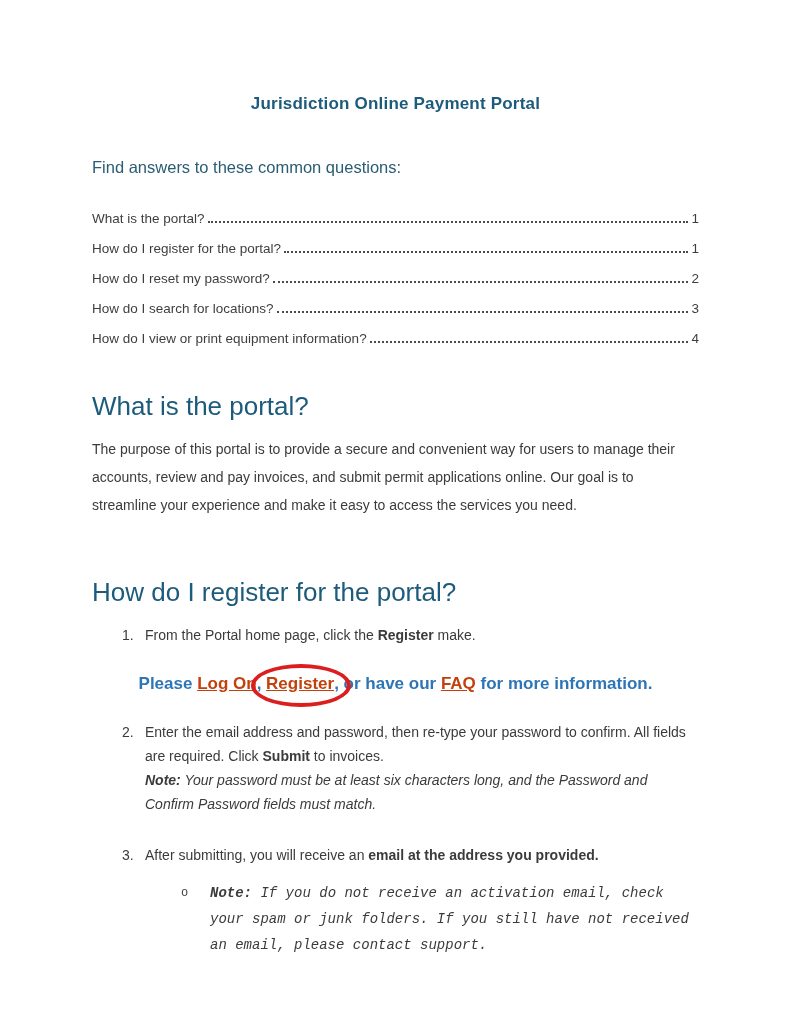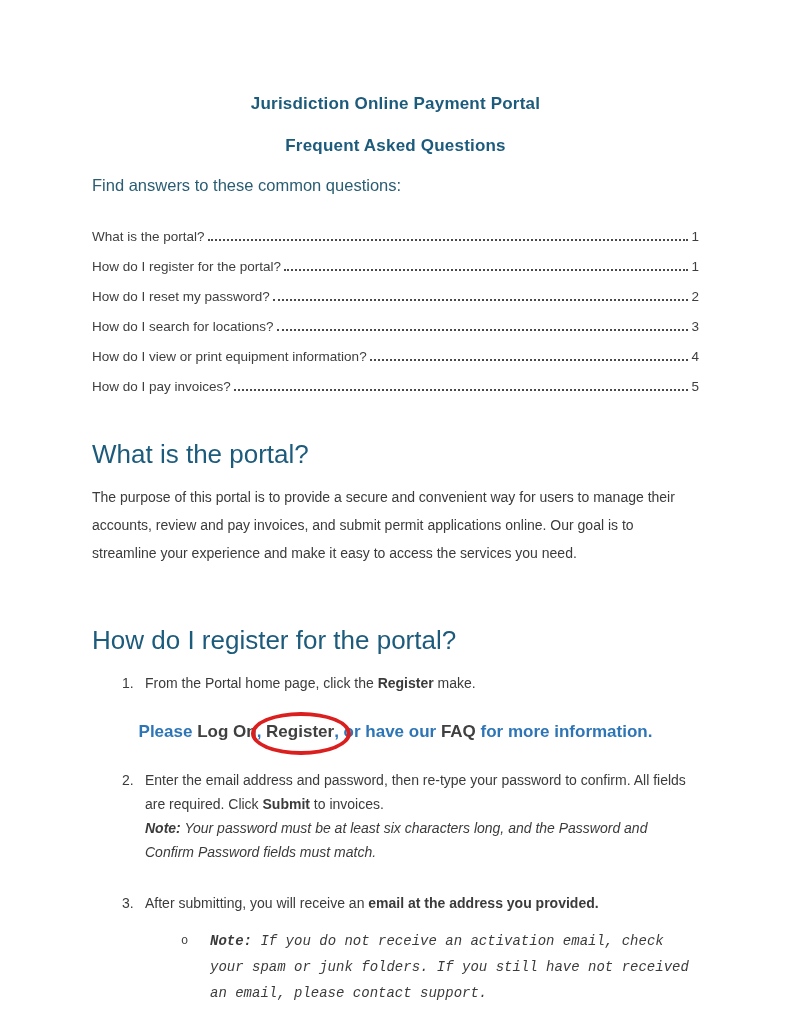--- a/index.html
+++ b/index.html
@@ -17,21 +17,21 @@
   }
   .doc-title, .doc-subtitle {
     text-align: center;
     font-size: 17px;
     font-weight: 700;
     color: #1d5b7c;
     letter-spacing: 0.2px;
   }
   .doc-subtitle { margin-top: 22px; }
   .intro {
-    margin-top: 20px;
+    margin-top: 44px;
     font-size: 16.5px;
     color: #2a5d73;
   }
   .toc { margin-top: 34px; }
   .toc-row {
     display: flex;
     align-items: flex-end;
     font-size: 13.5px;
     color: #3e3e3e;
     margin-bottom: 15px;
@@ -72,21 +72,22 @@
   .note-label { font-weight: 700; font-style: italic; }
   .callout {
     margin-top: 27px;
     text-align: center;
     font-size: 17px;
     font-weight: 700;
     color: #2e75b6;
     line-height: 20px;
   }
   .callout a {
-    color: #404040;
+    color: #c2410c;
+    text-decoration: underline;
     cursor: pointer;
   }
   .circled { position: relative; display: inline-block; }
   .red-ellipse {
     position: absolute;
     left: -15px; right: -17px;
     top: -10px; bottom: -13px;
     border: 4px solid #db1f1f;
     border-radius: 50%;
     pointer-events: none;
@@ -107,21 +108,20 @@
     font-size: 12px;
   }
   .subnote-text { max-width: 480px; font-family: Liberation Mono, monospace; }
 </style>
 </head>
 <body>
 
 <div class="page">
 
   <div class="doc-title">Jurisdiction Online Payment Portal</div>
-  <div class="doc-subtitle">Frequent Asked Questions</div>
 
   <div class="intro">Find answers to these common questions:</div>
 
   <div class="toc">
     <div class="toc-row">
       <span>What is the portal?</span>
       <span class="toc-leader"></span>
       <span class="toc-page">1</span>
     </div>
     <div class="toc-row">
@@ -136,25 +136,20 @@
     </div>
     <div class="toc-row">
       <span>How do I search for locations?</span>
       <span class="toc-leader"></span>
       <span class="toc-page">3</span>
     </div>
     <div class="toc-row">
       <span>How do I view or print equipment information?</span>
       <span class="toc-leader"></span>
       <span class="toc-page">4</span>
-    </div>
-    <div class="toc-row">
-      <span>How do I pay invoices?</span>
-      <span class="toc-leader"></span>
-      <span class="toc-page">5</span>
     </div>
   </div>
 
   <div class="section-what">
     <h1>What is the portal?</h1>
     <div class="body-par">The purpose of this portal is to provide a secure and convenient way for users to manage their accounts, review and pay invoices, and submit permit applications online. Our goal is to streamline your experience and make it easy to access the services you need.</div>
   </div>
 
   <div class="section-register">
     <h1>How do I register for the portal?</h1>

